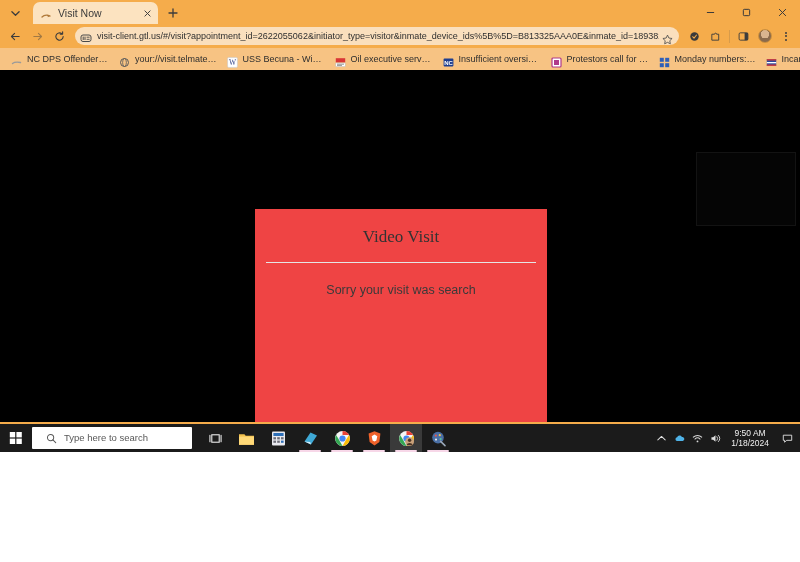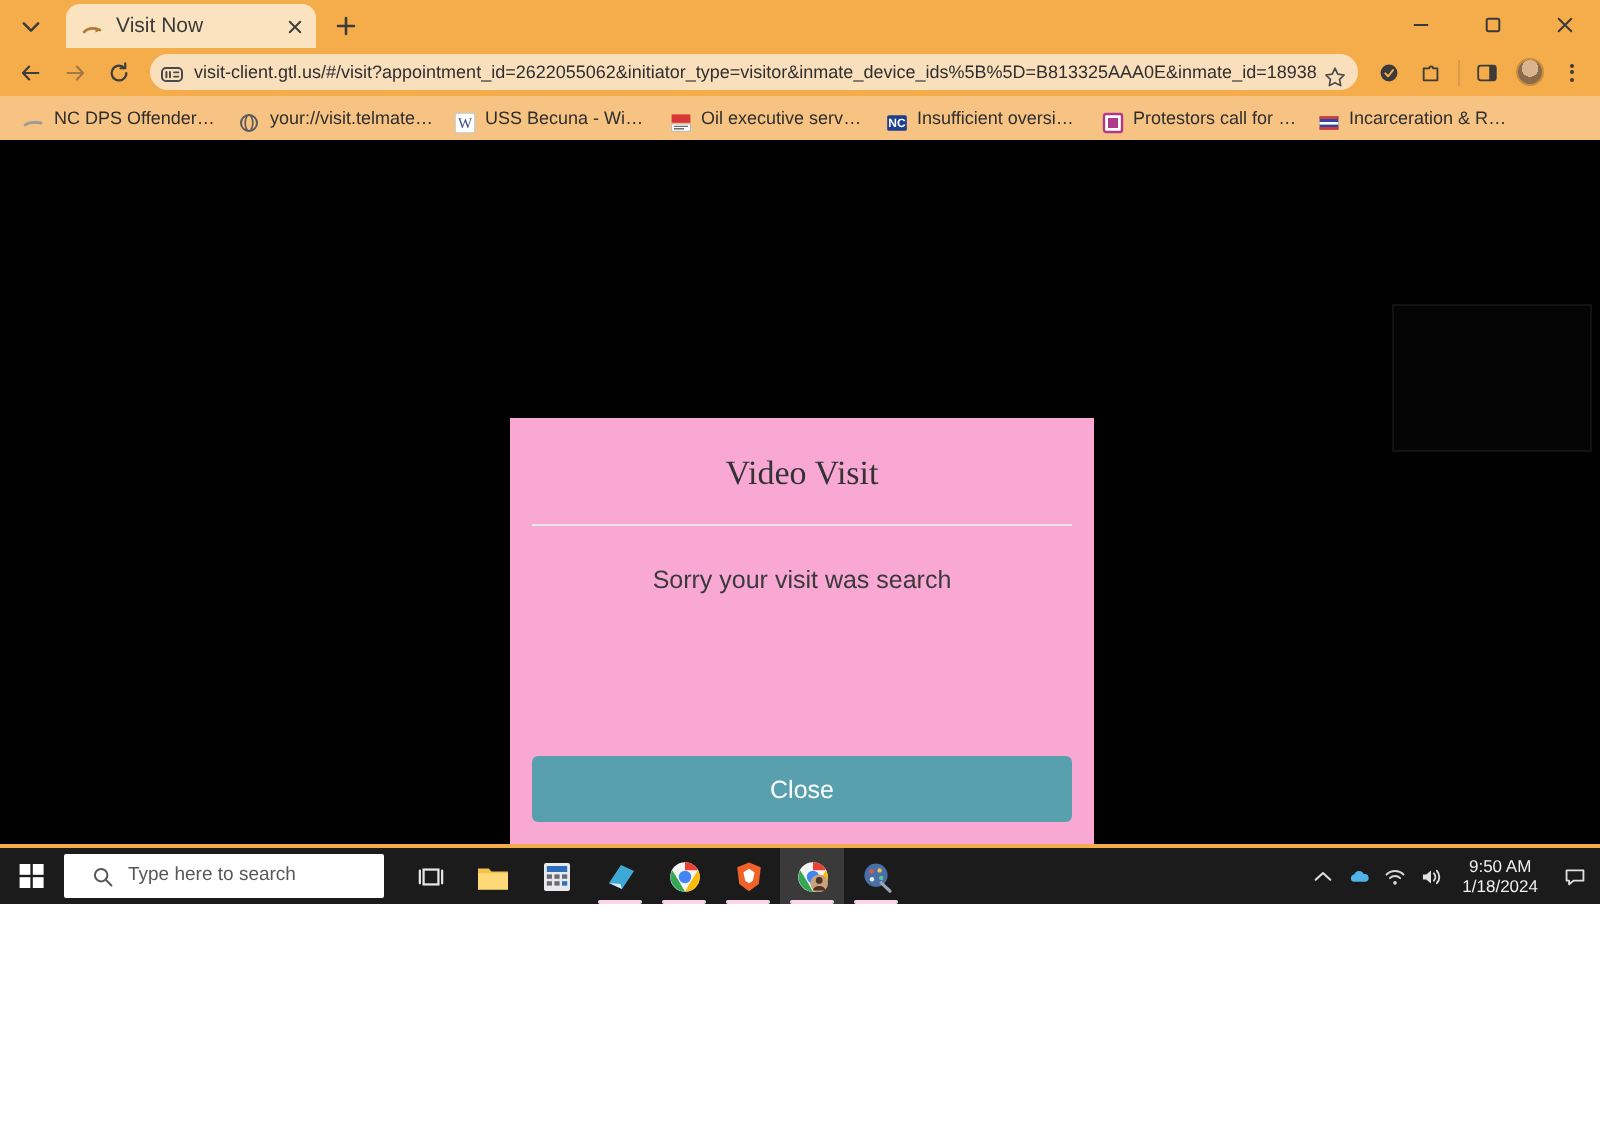--- a/index.html
+++ b/index.html
@@ -123,21 +123,21 @@
   }
   #remote-video-area { position:absolute; inset:0; background:#000; }
   #self-view {
     position:absolute; left:696px; top:82px; width:100px; height:74px;
     background:#050505; border:1px solid #131313;
   }
 
   
   #modal-dialog {
     position:absolute; left:255px; top:139px; width:292px; height:218px;
-    background:#f9a8d4;
+    background:#ef4444;
     display:flex; flex-direction:column;
   }
   #dialog-title {
     text-align:center; font-family:"Liberation Serif", serif;
     font-size:17px; color:#333333; margin-top:19px; line-height:1;
   }
   #dialog-divider { height:1px; background:#e6e6e6; margin:17px 11px 0 11px; }
   #dialog-body {
     text-align:center; font-size:12.5px; color:#3a3a3a;
     margin-top:19px; line-height:1.3;
@@ -386,20 +386,31 @@
     <div class="bookmark-item">
       <span class="bm-favicon">
         <svg viewBox="0 0 11 11" width="11" height="11">
             <rect x="1" y="1" width="9" height="9" rx="1" fill="#ffffff" stroke="#b03a8a" stroke-width="1.2"></rect>
             <rect x="3" y="3" width="5" height="5" fill="#b03a8a"></rect>
           </svg>
       </span>
       <span class="bm-label">Protestors call for N…</span>
     </div>
 
+    <div class="bookmark-item">
+      <span class="bm-favicon">
+        <svg viewBox="0 0 11 11" width="11" height="11">
+            <rect x="0.8" y="0.8" width="4" height="4" fill="#2f5fb8"></rect>
+            <rect x="6.2" y="0.8" width="4" height="4" fill="#2f5fb8"></rect>
+            <rect x="0.8" y="6.2" width="4" height="4" fill="#2f5fb8"></rect>
+            <rect x="6.2" y="6.2" width="4" height="4" fill="#2f5fb8"></rect>
+          </svg>
+      </span>
+      <span class="bm-label">Monday numbers:…</span>
+    </div>
 
     <div class="bookmark-item">
       <span class="bm-favicon">
         <svg viewBox="0 0 11 11" width="11" height="11">
             <rect x="0.8" y="2.2" width="9.4" height="6.6" fill="#2b4a9b"></rect>
             <rect x="0.8" y="2.2" width="9.4" height="1.3" fill="#d93636"></rect>
             <rect x="0.8" y="5" width="9.4" height="1.3" fill="#ffffff"></rect>
             <rect x="0.8" y="7.5" width="9.4" height="1.3" fill="#d93636"></rect>
           </svg>
       </span>
@@ -409,23 +420,20 @@
   </div>
 
   <div id="page-content">
     <div id="remote-video-area"></div>
     <div id="self-view"></div>
 
     <div id="modal-dialog">
       <div id="dialog-title">Video Visit</div>
       <div id="dialog-divider"></div>
       <div id="dialog-body">Sorry your visit was search</div>
-      <div id="dialog-footer">
-        <button id="close-button">Close</button>
-      </div>
     </div>
   </div>
 </div>
 
 <div id="taskbar">
 
   <div id="start-button">
     <svg viewBox="0 0 14 14">
       <rect x="0.8" y="1" width="5.4" height="5.4" fill="#ffffff"></rect>
       <rect x="7.4" y="1" width="5.4" height="5.4" fill="#ffffff"></rect>

